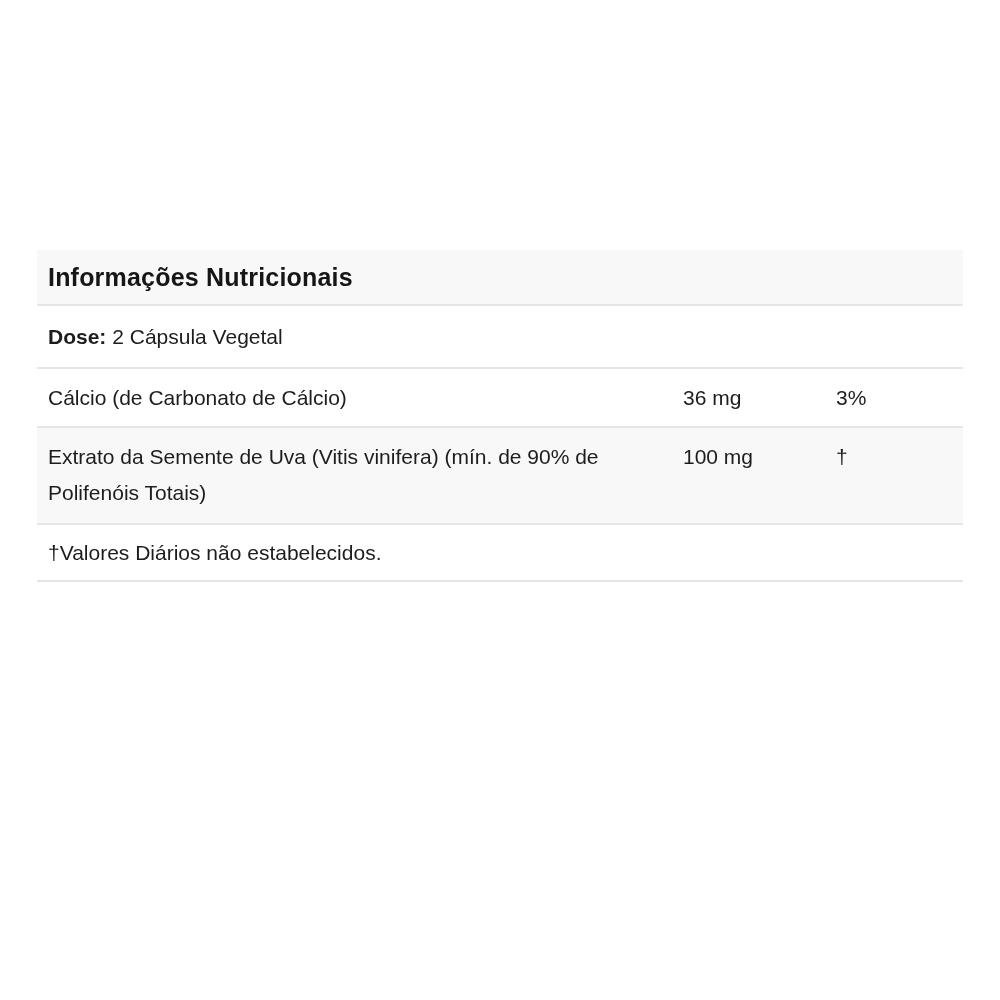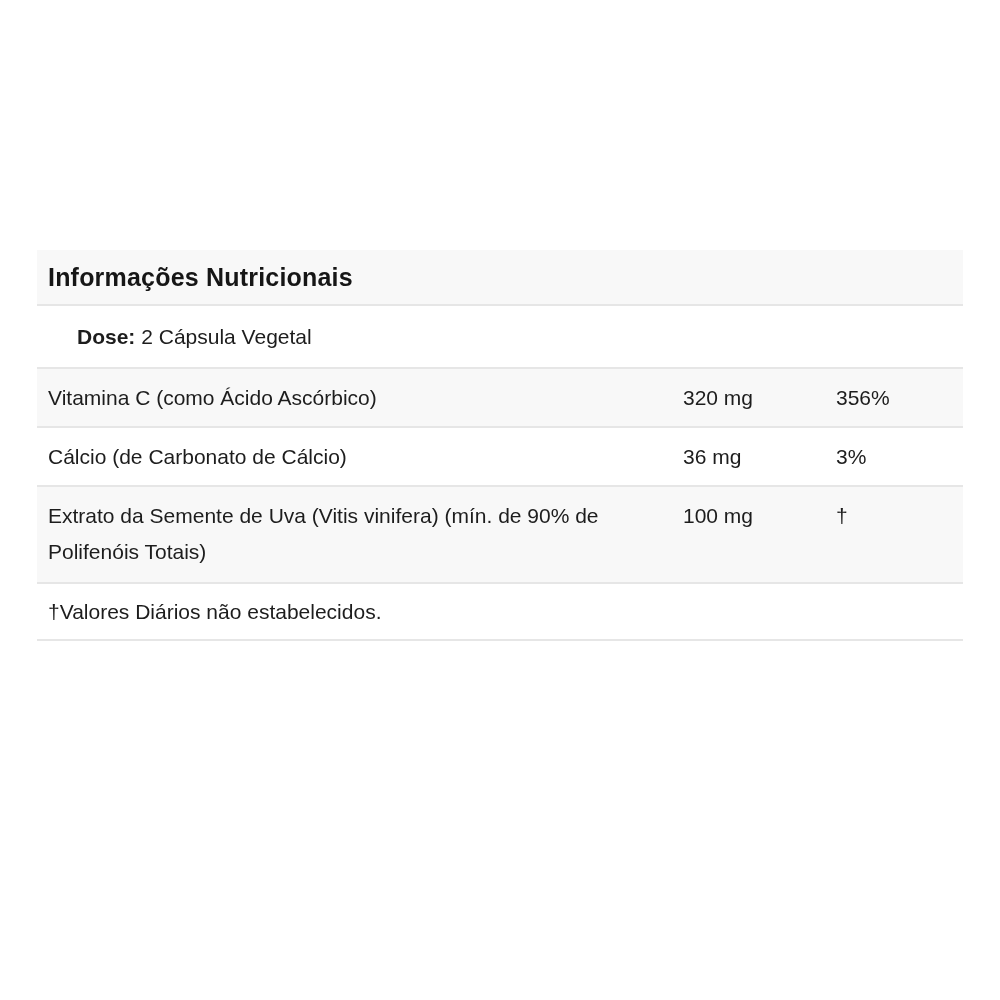--- a/index.html
+++ b/index.html
@@ -47,21 +47,21 @@
     font-size: 25px;
     font-weight: 700;
     letter-spacing: 0.2px;
     color: #161616;
   }
   
   tr.r-dose td {
     padding: 17px 10px 16px 11px;
     line-height: 28px;
   }
-  tr.r-dose .b { font-weight: 700; margin-left: 29px; }
+  tr.r-dose .b { font-weight: 700; }
 
   
   tr.r-head td {
     font-weight: 700;
     line-height: 36px;
     padding-top: 11px;
     padding-bottom: 11px;
   }
   tr.r-head td.h-name { padding-left: 11px; }
   .hline { display: block; }
@@ -106,25 +106,20 @@
       </tr>
 
       <tr class="r-dose">
         <td colspan="3">
           <span class="b">Dose:</span>
           <span>2 Cápsula Vegetal</span>
         </td>
       </tr>
 
 
-      <tr class="r-item stripe">
-        <td class="cell-name">Vitamina C (como Ácido Ascórbico)</td>
-        <td>320 mg</td>
-        <td>356%</td>
-      </tr>
 
       <tr class="r-item">
         <td class="cell-name">Cálcio (de Carbonato de Cálcio)</td>
         <td>36 mg</td>
         <td>3%</td>
       </tr>
 
       <tr class="r-item tall stripe">
         <td class="cell-name">Extrato da Semente de Uva (Vitis vinifera) (mín. de 90% de Polifenóis Totais)</td>
         <td>100 mg</td>

